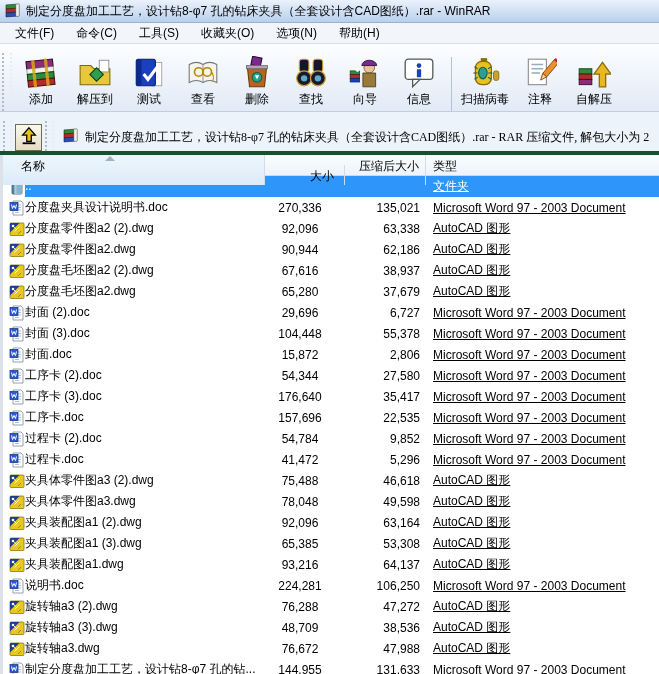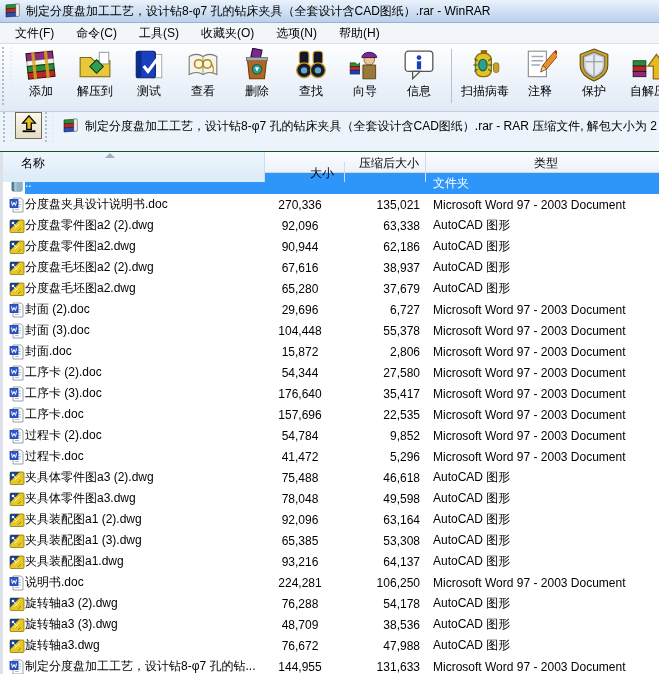--- a/index.html
+++ b/index.html
@@ -12,63 +12,63 @@
   .titlebar{height:22px;background:linear-gradient(#eaf2fc,#b9d0ec);
     border-bottom:1px solid #9ab2cf;display:flex;align-items:center;
     padding-left:5px;gap:5px;white-space:nowrap;overflow:hidden;}
   .titlebar .ttext{font-size:12px;}
   
   .menubar{height:20px;background:#f2f6fb;border-bottom:1px solid #d7dfe9;
     display:flex;align-items:center;padding-left:4px;}
   .menu-item{padding:3px 11px;cursor:default;}
   
   .toolbar{height:65px;background:linear-gradient(#fdfeff,#e1eaf6);
-    border-bottom:1px solid #c2cedd;display:flex;align-items:flex-start;
+    border-bottom:1px solid #c2cedd;display:flex;align-items:flex-end;
     padding-top:2px;overflow:hidden;}
   .tb-grip{width:6px;height:58px;margin:1px 2px 0 2px;flex:0 0 auto;
     border-left:2px dotted #aebccd;border-right:2px dotted #e6edf6;}
   .tb-btn{flex:0 0 auto;display:flex;flex-direction:column;align-items:center;
     min-width:54px;padding:1px 3px;background:none;border:1px solid transparent;
     font-family:inherit;font-size:12px;color:#000;}
   .tb-btn svg{width:34px;height:34px;display:block;}
   .tb-label{margin-top:1px;white-space:nowrap;}
   .tb-sep{flex:0 0 auto;width:1px;height:54px;background:#b4c2d4;margin:3px 5px 0 5px;}
   
-  .addressbar{height:39px;background:#edf3fa;border-bottom:1px solid #14532d;
-    display:flex;align-items:flex-start;overflow:hidden;}
+  .addressbar{height:39px;background:#edf3fa;border-bottom:4px solid #14532d;
+    display:flex;align-items:flex-end;overflow:hidden;font-family:Liberation Serif, serif;}
   .ab-grip{width:5px;height:30px;margin:0 3px;flex:0 0 auto;
     border-left:2px dotted #aebccd;border-right:2px dotted #e6edf6;}
   .up-btn{width:27px;height:27px;flex:0 0 auto;
     background:linear-gradient(#fbf8ee,#e4ddc4);border:1px solid #6f6a52;
     display:flex;align-items:center;justify-content:center;padding:0;}
   .archive-combo{display:flex;align-items:center;gap:6px;margin-left:6px;
     height:28px;flex:1;white-space:nowrap;overflow:hidden;}
   
   .main{border-left:3px solid #dde2e8;}
   .lheader{height:20px;background:linear-gradient(#fbfdfe,#edf3fa);
     border-bottom:1px solid #cfd8e2;display:grid;
     grid-template-columns:262px 80px 81px 1fr;}
   .hcell{position:relative;padding-top:3px;border-right:1px solid #d2dbe6;cursor:default;}
   .hcell.hname{background:linear-gradient(#eef6fd,#dcebf8);padding-left:18px;}
   .hcell.hsize{text-align:right;padding-right:10px;margin-top:10px;}
   .hcell.hpacked{text-align:right;padding-right:6px;}
-  .hcell.htype{border-right:none;padding-left:7px;text-align:center;}
+  .hcell.htype{border-right:none;padding-left:7px;}
   .sort-arrow{position:absolute;left:102px;top:1px;width:0;height:0;
     border-left:5px solid transparent;border-right:5px solid transparent;
     border-bottom:5px solid #9fb2c4;}
   
   .list{background:#fff;height:506px;overflow:hidden;}
   .row{display:grid;grid-template-columns:22px 240px 70px 85px 1fr;
     height:21px;align-items:center;cursor:default;}
   .ficon{padding-left:6px;display:flex;align-items:center;}
   .ficon svg{width:16px;height:16px;}
   .fname{overflow:hidden;white-space:nowrap;}
   .fsize{text-align:center;white-space:nowrap;}
   .fpacked{text-align:right;white-space:nowrap;}
-  .ftype{padding-left:13px;overflow:hidden;white-space:nowrap;}
+  .ftype{padding-left:13px;overflow:hidden;white-space:nowrap;text-decoration:underline;}
   .row.selected .fname,.row.selected .fsize,
   .row.selected .fpacked,.row.selected .ftype{
     background:#2e96fa;color:#fff;height:21px;line-height:21px;}
 </style>
 </head>
 <body>
 
 <div class="titlebar">
   <span class="app-icon"><svg width="16" height="16" viewBox="0 0 16 16">
         <g transform="skewY(-4)">
@@ -211,31 +211,20 @@
             <rect x="5" y="3" width="17" height="24" fill="#fff" stroke="#888" stroke-width="1"></rect>
             <path d="M8 8 h11 M8 12 h11 M8 16 h8" stroke="#9ab" stroke-width="1.2"></path>
             <g transform="rotate(40 23 15)">
               <rect x="20.5" y="2" width="5" height="17" fill="#e8902a" stroke="#8a4a10" stroke-width=".8"></rect>
               <path d="M20.5 19 l2.5 6 l2.5 -6 z" fill="#f5d0a0" stroke="#8a4a10" stroke-width=".8"></path>
               <rect x="20.5" y="0" width="5" height="2.5" fill="#b22a2a"></rect>
             </g>
           </svg>
         </span>
         <div class="tb-label">注释</div>
-      </button>
-      <button class="tb-btn">
-        <span>
-          <svg viewBox="0 0 32 32">
-            <path d="M16 1 L29 6 V16 Q29 26 16 31 Q3 26 3 16 V6 Z" fill="#c9a227" stroke="#5a4a10" stroke-width="1"></path>
-            <path d="M16 4 L26 8 V16 Q26 24 16 28 Q6 24 6 16 V8 Z" fill="#c4cad0" stroke="#6a7076" stroke-width="1"></path>
-            <path d="M16 6 L24 9 V16 Q24 22 16 26 Q8 22 8 16 V9 Z" fill="#e8ecf0"></path>
-            <path d="M16 6 v20 M8 13 h16" stroke="#8a9096" stroke-width="1"></path>
-          </svg>
-        </span>
-        <div class="tb-label">保护</div>
       </button>
       <button class="tb-btn">
         <span>
           <svg viewBox="0 0 32 32">
             <rect x="2" y="12" width="12" height="5" fill="#2e8b3a" stroke="#0c3d14" stroke-width=".8"></rect>
             <rect x="2" y="17" width="12" height="5" fill="#b22a2a" stroke="#4d0f0f" stroke-width=".8"></rect>
             <rect x="2" y="22" width="12" height="5" fill="#8e2a7a" stroke="#2a0a24" stroke-width=".8"></rect>
             <path d="M21 29 V17 h-5 l8 -11 l8 11 h-5 v12 z" fill="#e8b820" stroke="#8a6a10" stroke-width="1.2"></path>
           </svg>
         </span>
@@ -576,21 +565,21 @@
           <svg viewBox="0 0 16 16">
             <rect x="1" y="2" width="14" height="12.5" rx="1" fill="#e8c820" stroke="#8a7a10" stroke-width=".8"></rect>
             <path d="M1 2.8 a1 1 0 0 1 1 -0.8 h8.5 L1 11.5 z" fill="#1a3f8c"></path>
             <circle cx="4" cy="5" r="1.3" fill="#fff"></circle>
             <path d="M4 5 l4 4 M5.5 10.5 l5 -5" stroke="#fff" stroke-width=".8"></path>
             <path d="M9 13 l3 -3" stroke="#8a7a10" stroke-width=".8"></path>
           </svg>
         </span>
         <span class="fname">旋转轴a3 (2).dwg</span>
         <span class="fsize">76,288</span>
-        <span class="fpacked">54,178</span>
+        <span class="fpacked">47,272</span>
         <span class="ftype">AutoCAD 图形</span>
       </div>
       <div class="row">
         <span class="ficon">
           <svg viewBox="0 0 16 16">
             <rect x="1" y="2" width="14" height="12.5" rx="1" fill="#e8c820" stroke="#8a7a10" stroke-width=".8"></rect>
             <path d="M1 2.8 a1 1 0 0 1 1 -0.8 h8.5 L1 11.5 z" fill="#1a3f8c"></path>
             <circle cx="4" cy="5" r="1.3" fill="#fff"></circle>
             <path d="M4 5 l4 4 M5.5 10.5 l5 -5" stroke="#fff" stroke-width=".8"></path>
             <path d="M9 13 l3 -3" stroke="#8a7a10" stroke-width=".8"></path>

